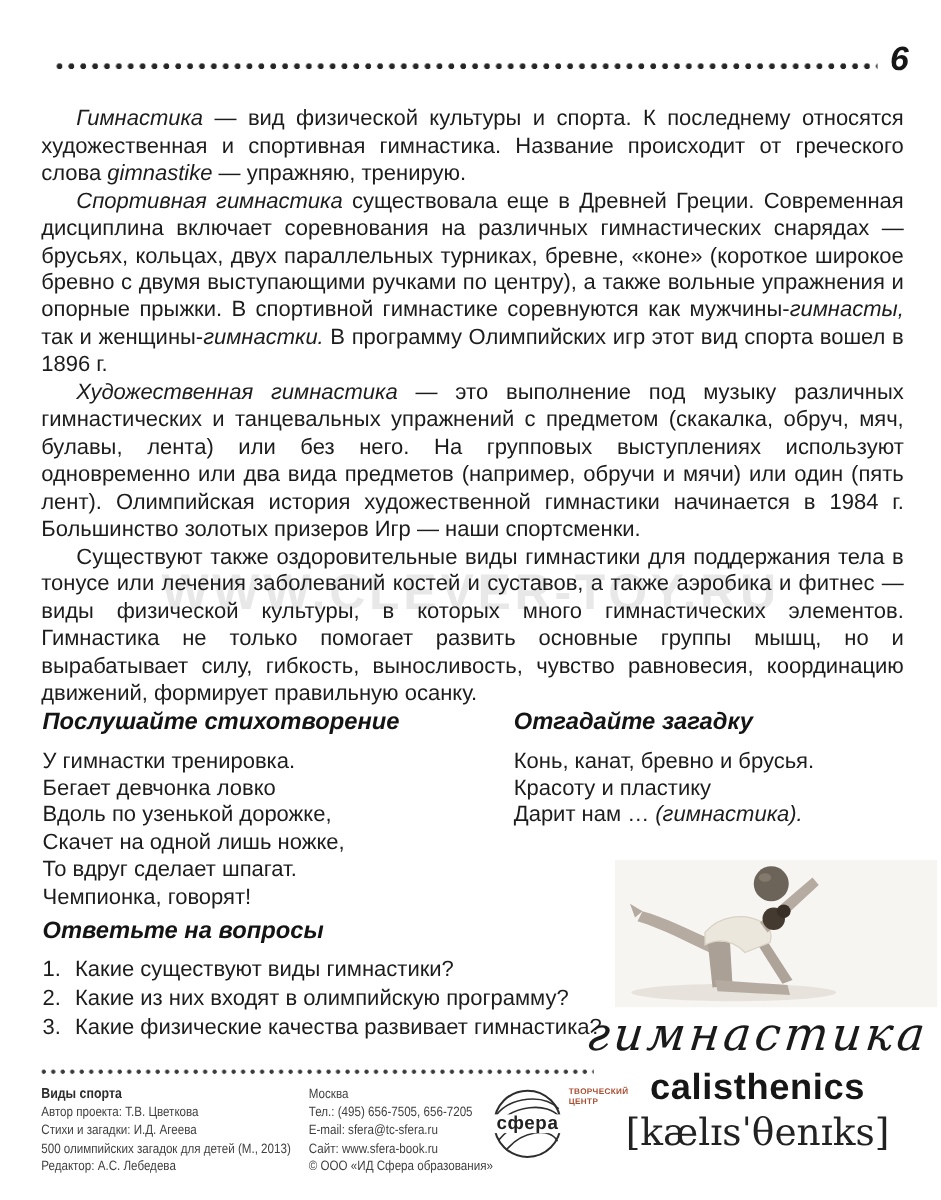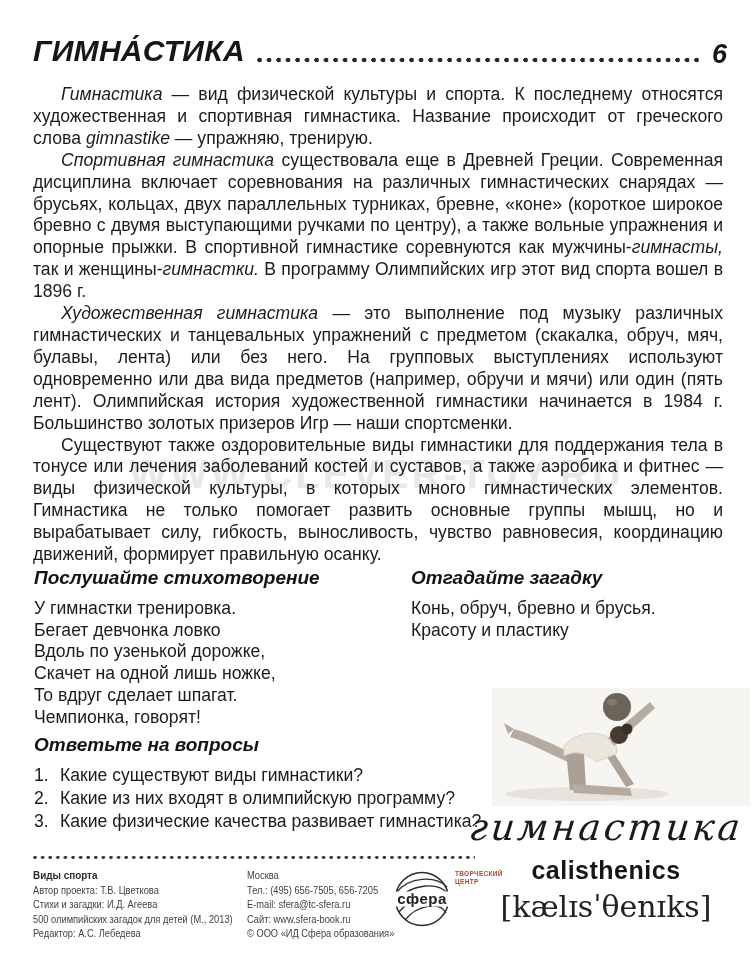--- a/index.html
+++ b/index.html
@@ -33,21 +33,21 @@
   .q-num{flex:none;width:26px;}
   .q-text{flex:1;}
 
   
   .photo{position:absolute;left:492px;top:688px;width:258px;height:118px;z-index:1;}
 
   
   .vocab{position:absolute;left:460px;top:806px;width:292px;text-align:center;z-index:2;}
   .vocab-cursive{font-family:"DejaVu Serif",serif;font-style:italic;font-size:37px;line-height:44px;
                  letter-spacing:3px;transform:skewX(-6deg);color:#1a1a1a;}
-  .vocab-en{font-size:25px;font-weight:bold;line-height:34px;margin-top:3px;letter-spacing:0.5px;color:#161616;}
+  .vocab-en{font-size:29px;font-weight:bold;line-height:34px;margin-top:3px;letter-spacing:0.5px;color:#161616;}
   .vocab-ipa{font-family:"DejaVu Serif",serif;font-size:30px;line-height:36px;margin-top:2px;color:#222;}
 
   
   .footer{position:absolute;left:33px;top:855px;width:442px;z-index:2;}
   .f-rule{height:5px;margin-bottom:8px;
           background-image:radial-gradient(circle at 2px 2.4px,#3a3a3a 1.5px,transparent 1.9px);
           background-size:7.6px 5px;background-repeat:repeat-x;}
   .f-cols{display:flex;align-items:flex-start;}
   .f-col{font-size:10.8px;line-height:14.6px;color:#3f3f3f;transform:scaleX(0.86);transform-origin:0 0;white-space:nowrap;}
   .f-col1{width:214px;}
@@ -63,21 +63,20 @@
              pointer-events:none;user-select:none;}
 </style>
 </head>
 <body>
 
 <div class="page">
 
   <div class="watermark">WWW.CLEVER-TOY.RU</div>
 
   <div class="header">
-    <div class="title">ГИМНА́СТИКА</div>
     <div class="leader"></div>
     <div class="pagenum">6</div>
   </div>
 
   <div class="paragraphs">
     <p>
       <span class="i">Гимнастика</span><span> — вид физической культуры и спорта. К последнему относятся художественная и спортивная гимнастика. Название происходит от греческого слова </span><span class="i">gimnastike</span><span> — упражняю, тренирую.</span>
     </p>
     <p>
       <span class="i">Спортивная гимнастика</span><span> существовала еще в Древней Греции. Современная дисциплина включает соревнования на различных гимнастических снарядах — брусьях, кольцах, двух параллельных турниках, бревне, «коне» (короткое широкое бревно с двумя выступающими ручками по центру), а также вольные упражнения и опорные прыжки. В спортивной гимнастике соревнуются как мужчины-</span><span class="i">гимнасты,</span><span> так и женщины-</span><span class="i">гимнастки.</span><span> В программу Олимпийских игр этот вид спорта вошел в 1896 г.</span>
@@ -98,22 +97,23 @@
       <div>Вдоль по узенькой дорожке,</div>
       <div>Скачет на одной лишь ножке,</div>
       <div>То вдруг сделает шпагат.</div>
       <div>Чемпионка, говорят!</div>
     </div>
   </section>
 
   <section class="riddle">
     <h2 class="section-h">Отгадайте загадку</h2>
     <div class="lines">
-      <div>Конь, обруч, бревно и брусья.</div>
+      <div>Конь, канат, бревно и брусья.</div>
       <div>Красоту и пластику</div>
+      <div><span>Дарит нам … </span><span class="i">(гимнастика).</span></div>
     </div>
   </section>
 
   <section class="questions">
     <h2 class="section-h">Ответьте на вопросы</h2>
     <div class="q-items">
       <div class="q-item">
         <span class="q-num">1.</span>
         <span class="q-text">Какие существуют виды гимнастики?</span>
       </div>

